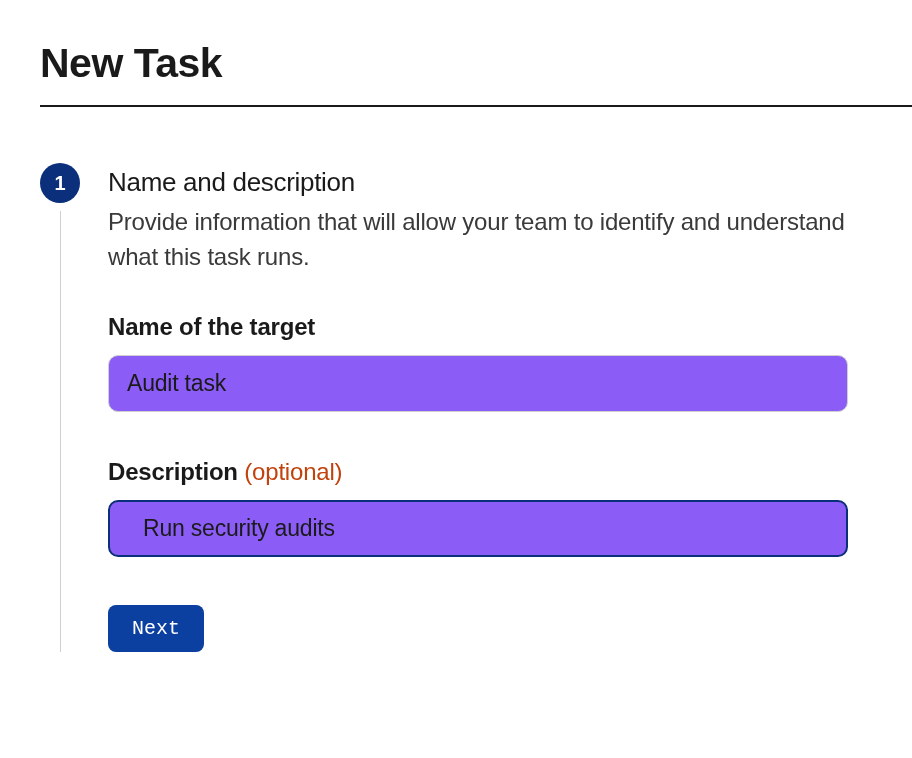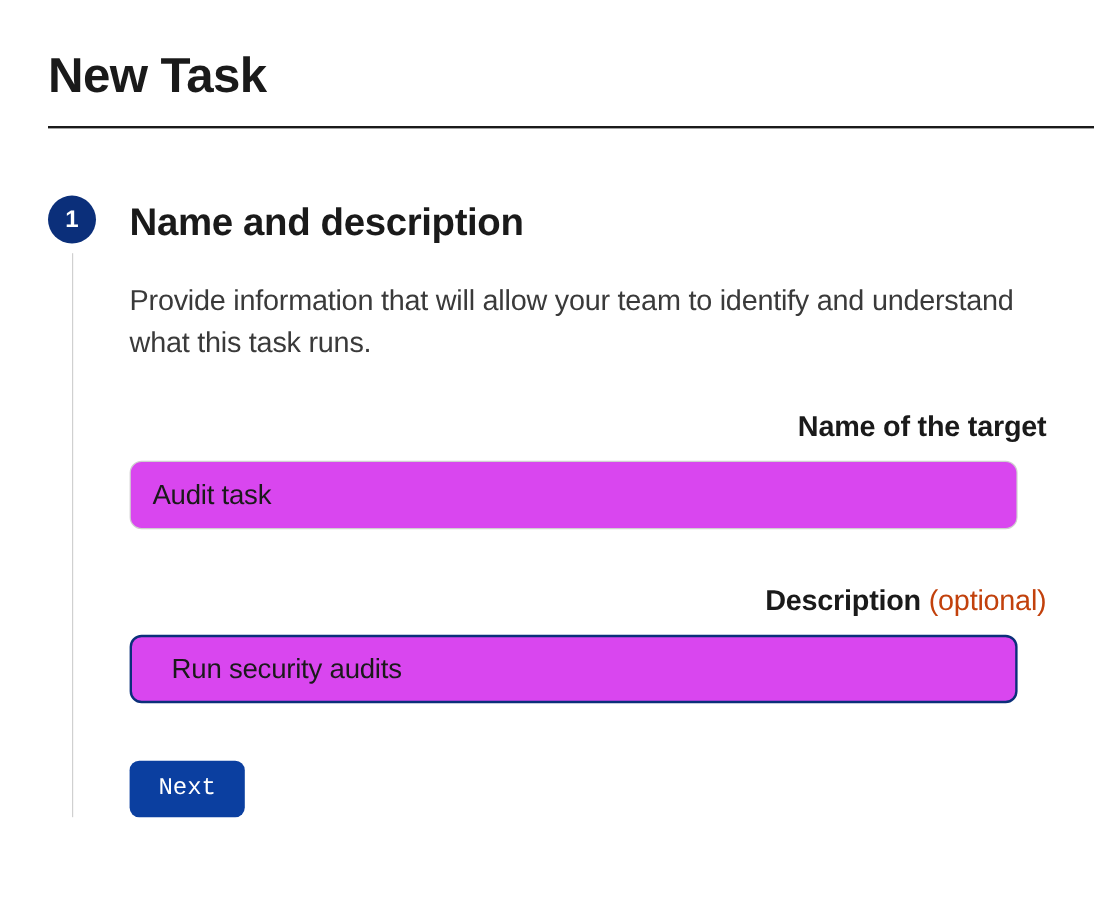--- a/index.html
+++ b/index.html
@@ -57,53 +57,52 @@
       background: #d0d0d0;
       flex: 1;
       margin-top: 8px;
     }
     .content-col {
       flex: 1;
       padding-left: 28px;
       padding-right: 40px;
     }
     .step-title {
-      font-size: 32px;
-      font-weight: 700;
+      font-size: 26px;
+      font-weight: 400;
       letter-spacing: -0.3px;
-      margin-bottom: 30px;
+      margin-bottom: 7px;
     }
     .step-subtitle {
       font-size: 24px;
       font-weight: 400;
       color: #3a3a3a;
       line-height: 1.45;
       margin-bottom: 38px;
       letter-spacing: -0.2px;
     }
     .field-label {
       font-size: 24px;
       font-weight: 700;
       margin-bottom: 14px;
       letter-spacing: -0.2px;
-      text-align: right;
     }
     .optional {
       font-weight: 400;
       color: #c2410c;
     }
     .text-input {
       width: 100%;
       max-width: 740px;
       font-size: 23px;
       font-family: inherit;
       padding: 14px 18px;
       border: 1px solid #cfcfcf;
       border-radius: 10px;
-      background: #d946ef;
+      background: #8b5cf6;
       color: #1a1a1a;
       outline: none;
       letter-spacing: -0.2px;
     }
     .text-input.focused {
       border: 2px solid #0b2f7a;
       padding: 13px 33px;
     }
     .field-group {
       margin-bottom: 46px;

